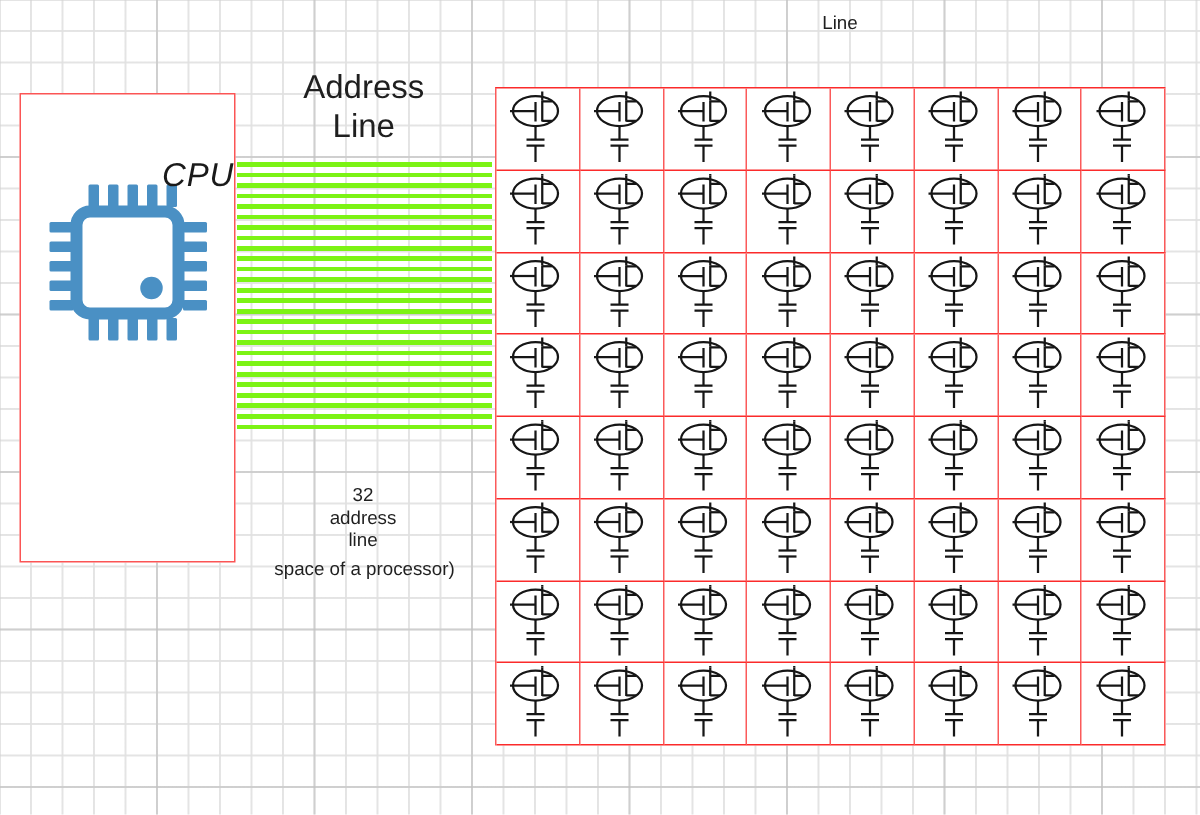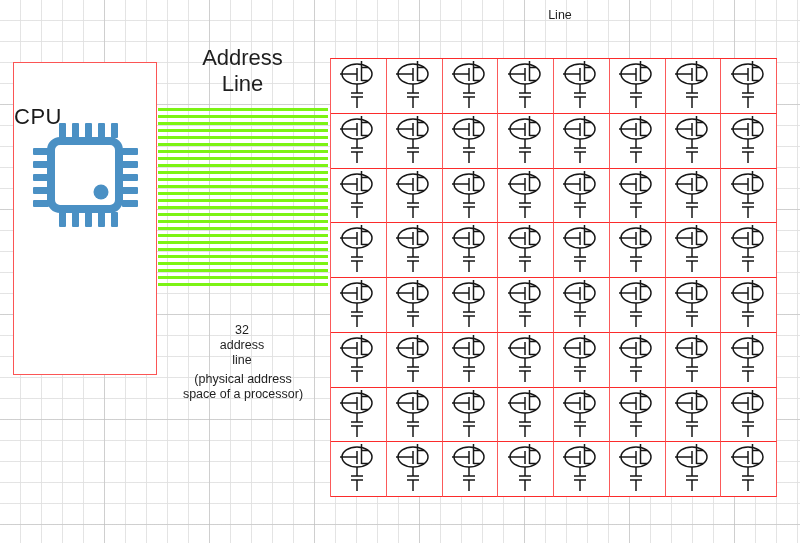--- a/index.html
+++ b/index.html
@@ -49,25 +49,26 @@
     top: 52px;
     transform: translateX(-50%);
     width: 120px;
     height: 120px;
   }
   #cpu-label {
     position: absolute;
     left: 0;
     right: 0;
     top: 41px;
-    text-align: left;
+    text-align: right;
     font-size: 22px;
     color: #1a1a1a;
     letter-spacing: 0.5px;
     pointer-events: none;
+    font-style: italic;
   }
 
   
   #address-title {
     position: absolute;
     left: 170px;
     top: 45px;
     width: 145px;
     text-align: center;
     font-size: 22px;
@@ -215,21 +216,20 @@
 
   <div id="address-lines"></div>
 
   <div id="address-count">
     <div>32</div>
     <div>address</div>
     <div>line</div>
   </div>
 
   <div id="address-note">
-    <div>(physical address</div>
     <div>space of a processor)</div>
   </div>
 
   <div id="high-memory-label">
     <div>Line</div>
   </div>
 
   <div id="memory-grid">
       <div class="mem-cell">
         <span>

